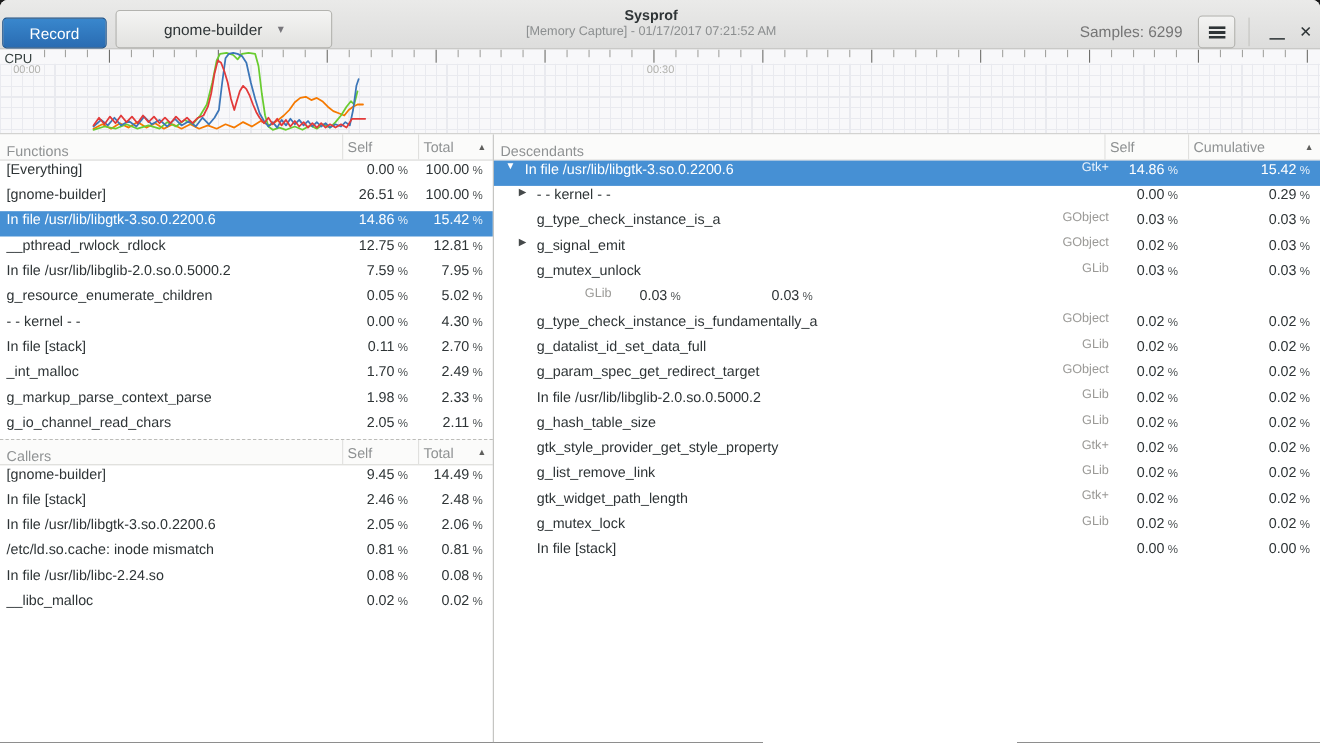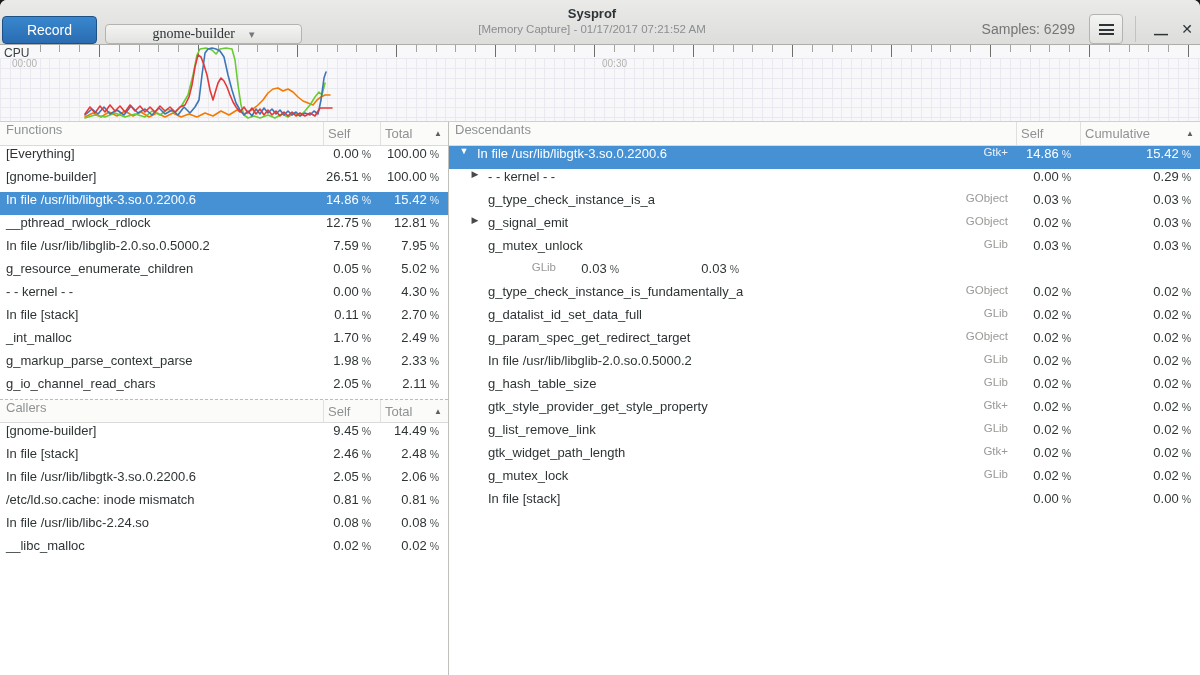--- a/index.html
+++ b/index.html
@@ -5,23 +5,23 @@
   * { box-sizing: border-box; margin: 0; padding: 0; }
   html,body { width:1200px; height:675px; background:#1a1a1a; font-family:"Liberation Sans", sans-serif; }
   .window { width:1200px; height:675px; border-radius:7px 7px 0 0; overflow:hidden; background:#ffffff; position:relative; }
 
   
   .headerbar { height:45px; background:linear-gradient(#eaeae9, #dddddc); border-bottom:1px solid #aeaeab;
                display:flex; align-items:flex-end; position:relative; padding:0 0; }
   .btn-record { width:95px; height:28px; margin-left:2px; border-radius:4px; border:1px solid #1c5187;
                 background:linear-gradient(#3987cd, #2a6cb2); color:#ffffff; font-size:14px;
                 font-family:"Liberation Sans",sans-serif; cursor:pointer; }
-  .btn-target { width:197px; height:20px; margin-left:8px; border-radius:4px; border:1px solid #b3b3af;
+  .btn-target { width:197px; height:35px; margin-left:8px; border-radius:4px; border:1px solid #b3b3af;
                 background:linear-gradient(#f4f4f3, #e2e2e0); color:#2e3436; font-size:14px;
-                font-family:Liberation Serif, serif; display:flex; align-items:center; justify-content:center; gap:14px; cursor:pointer;margin-top:20px; }
+                font-family:Liberation Sans, sans-serif; display:flex; align-items:center; justify-content:center; gap:14px; cursor:pointer;margin-top:20px; }
   .btn-target .chev { color:#77767b; font-size:11px; }
   .titlebox { position:absolute; left:0; right:16px; top:6px; text-align:center; pointer-events:none; }
   .title { font-size:13px; font-weight:bold; color:#2e3436; }
   .subtitle { font-size:11.5px; color:#8b8e8f; margin-top:2px; }
   .hb-right { margin-left:auto; display:flex; align-items:center; z-index:2; }
   .samples { font-size:14px; color:#757575; margin-right:14px; }
   .btn-menu { width:34px; height:30px; border-radius:4px; border:1px solid #b3b3af;
               background:linear-gradient(#f4f4f3, #e2e2e0); display:flex; align-items:center; justify-content:center; cursor:pointer; }
   .hamburger { width:15px; height:11px;
                background:repeating-linear-gradient(to bottom,#2e3436 0 2px, transparent 2px 4.5px); }
@@ -41,22 +41,22 @@
   .chart svg { position:absolute; left:0; top:0; }
   .cpu-label { position:absolute; left:4px; top:1px; font-size:12px; color:#36403f; z-index:3; }
   .time-label { position:absolute; top:13px; font-size:10px; color:#b2b2ae; font-family:Liberation Sans, sans-serif; z-index:3;margin-left:10px; }
 
   
   .main { display:flex; height:553px; background:#ffffff; }
   .pane-left { width:448px; display:flex; flex-direction:column; }
   .vsplit { width:1px; background:#bfbfbc; }
   .pane-right { width:751px; display:flex; flex-direction:column; }
 
-  .thead { display:flex; height:24px; align-items:flex-start; background:#fbfbfa; border-bottom:1px solid #dadad8;
-           font-size:13px; color:#8f9293; flex:none; }
+  .thead { display:flex; height:24px; align-items:flex-end; background:#fbfbfa; border-bottom:1px solid #dadad8;
+           font-size:13px; color:#8f9293; flex:none;gap:12px; }
   .thead .hname { flex:1; padding-left:6px; }
   .thead .hcell { border-left:1px solid #e0e0de; height:100%; display:flex; align-items:center; padding-left:4px; position:relative; }
   .sort-arrow { position:absolute; right:6px; font-size:8px; color:#5f5f5d; }
 
   .w-self-l { width:57px; } .w-total-l { width:68px; }
   .w-self-r { width:64px; } .w-cum-r  { width:120px; }
 
   .trow { display:flex; height:23px; align-items:flex-start; font-size:13px; color:#2e3436; flex:none; }
   .trow.sel { background:#4690d4; color:#ffffff; }
   .trow .cname { flex:1; padding-left:6px; white-space:nowrap; overflow:hidden; }
@@ -166,21 +166,21 @@
         <span class="tick major" style="left: 1188px;"></span>
       </div>
     <svg id="cpu-svg" width="1200" height="77" viewBox="0 0 1200 77">
         <polyline points="85,72 93,68 101,72 109,67 117,71 125,66 133,71 141,67 149,72 157,68 165,72 173,68 181,72 189,69 197,72 205,68 213,71 221,66 229,70 237,65 245,69 253,64 258,60 263,55 268,48 273,44 278,43 283,46 288,44 293,47 298,52 303,56 308,58 313,60 317,55 321,52 325,50 330,50" fill="none" stroke="#f57900" stroke-width="1.6" stroke-linejoin="round" stroke-linecap="round"></polyline>
         <polyline points="85,73 95,70 105,72 115,68 125,72 135,69 145,72 152,66 160,70 168,64 175,68 182,60 188,50 193,30 197,10 200,4 206,3 212,5 216,9 220,4 226,3 232,4 235,15 238,40 241,60 244,70 248,73 254,71 260,73 268,70 275,73 282,69 288,72 294,68 300,71 305,66 310,60 315,52 319,47 322,50 325,38" fill="none" stroke="#69cc30" stroke-width="1.6" stroke-linejoin="round" stroke-linecap="round"></polyline>
         <polyline points="85,70 92,64 98,69 104,62 110,69 117,65 124,70 131,61 138,68 145,64 152,70 159,63 165,69 172,65 178,70 184,62 190,68 195,62 199,55 202,30 205,8 208,4 212,3 216,4 220,6 224,12 228,30 232,45 236,58 240,65 244,70 248,66 252,71 256,64 260,69 264,63 268,68 272,64 276,69 280,65 284,70 288,66 292,70 296,67 300,71 305,68 310,70 314,66 318,69 321,55 324,33 326,27" fill="none" stroke="#3c76b8" stroke-width="1.6" stroke-linejoin="round" stroke-linecap="round"></polyline>
         <polyline points="85,69 90,62 95,68 100,61 105,67 110,60 115,66 120,61 125,67 130,60 135,66 140,61 145,67 150,62 155,67 160,61 165,66 170,62 175,67 180,62 185,60 189,52 192,40 195,22 198,10 201,12 204,20 207,30 210,45 213,55 215,48 218,38 221,33 224,36 227,42 230,50 233,57 236,62 240,67 244,62 248,68 252,63 256,69 260,64 264,70 268,65 272,70 276,66 280,71 284,67 288,71 292,67 296,71 300,68 305,71 310,68 315,71 320,63 325,63 332,63" fill="none" stroke="#e23a3a" stroke-width="1.6" stroke-linejoin="round" stroke-linecap="round"></polyline>
       </svg>
     <div class="cpu-label">CPU</div>
     <div class="time-label" style="left:2px">00:00</div>
-    <div class="time-label" style="left:592px">00:30</div>
+    <div class="time-label" style="left:578px">00:30</div>
     <div class="time-label" style="left:1191px">01:00</div>
   </div>
 
   <div class="main">
 
     <div class="pane-left">
       <div class="thead">
         <span class="hname">Functions</span>
         <span class="hcell w-self-l">Self</span>
         <span class="hcell w-total-l">

